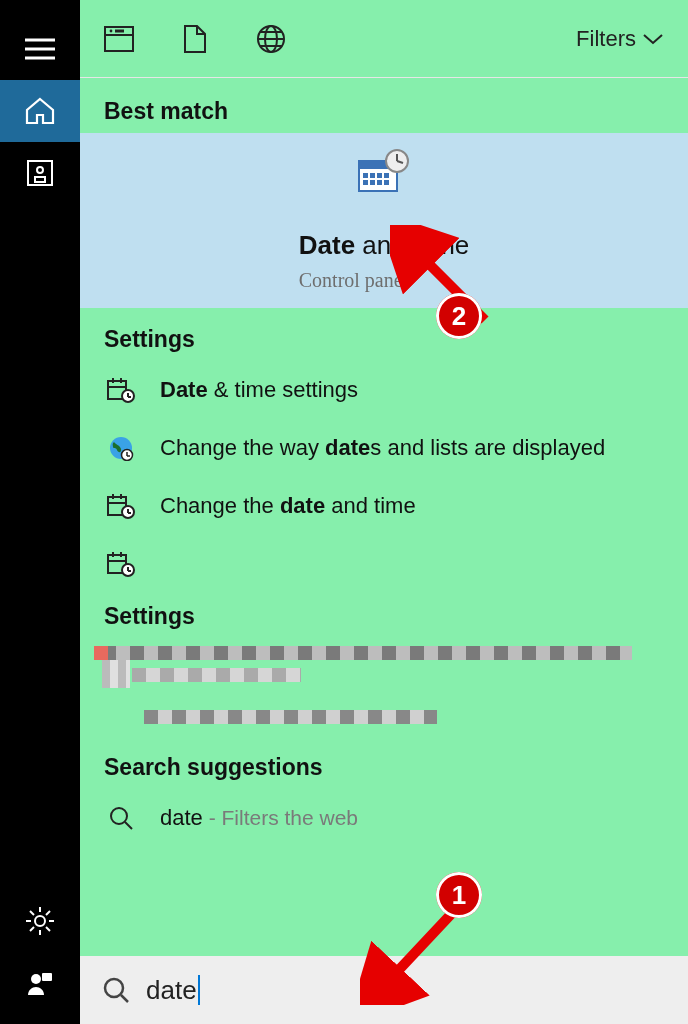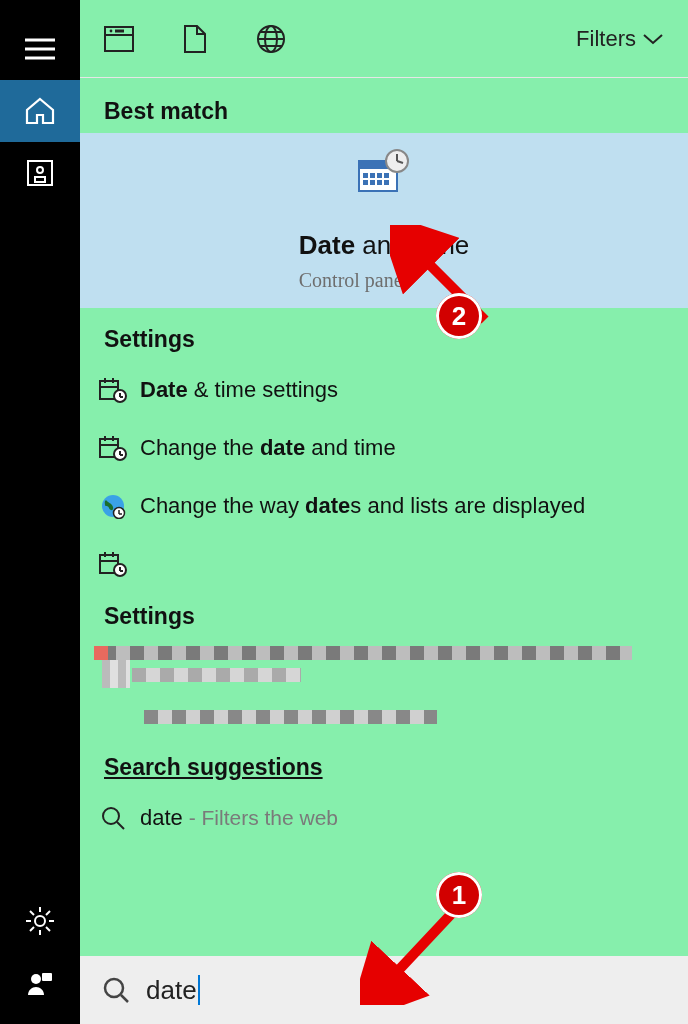--- a/index.html
+++ b/index.html
@@ -30,22 +30,22 @@
   
   .content { padding:10px 0 0 0; overflow:hidden; }
   .sec-head { font-size:23px; font-weight:600; color:#111;
               padding:10px 24px 8px 24px; }
   .bestmatch { background:#bfdff0; padding:16px 22px; display:flex;
                align-items:center; gap:37px; cursor:pointer;flex-direction:column; }
   .bm-icon { width:54px; height:44px; position:relative; }
   .bm-txt .bm-title { font-size:26px; color:#111; }
   .bm-txt .bm-sub { font-size:20px; color:#6e6e6e; margin-top:8px;font-family:Liberation Serif, serif; }
 
-  .row { padding:14px 18px; display:flex; align-items:flex-start;
-         gap:12px; cursor:pointer; }
+  .row { padding:14px 26px; display:flex; align-items:flex-start;
+         gap:24px; cursor:pointer; }
   .row-ico { width:30px; height:30px; flex:0 0 30px; display:flex;
              align-items:center; justify-content:center; color:#222; }
   .row-txt { font-size:22px; color:#111; line-height:1.35; }
   .bld { font-weight:700; }
 
   
   .doc { padding:8px 22px; }
   .doc-l1 { height:14px; background:repeating-linear-gradient(90deg,#7a7a7a 0 14px,#bdbdbd 14px 28px);
             width:94%; margin-bottom:8px; position:relative; }
   .doc-dot { width:14px; height:14px; background:#e86a5e; position:absolute;
@@ -201,48 +201,48 @@
               <circle cx="21" cy="19" r="6" fill="#fff" stroke="#222" stroke-width="2"></circle>
               <line x1="21" y1="16" x2="21" y2="20" stroke="#222" stroke-width="2"></line>
               <line x1="21" y1="20" x2="24" y2="20" stroke="#222" stroke-width="2"></line>
             </svg>
         </div>
         <div class="row-txt"><span class="bld">Date</span><span> &amp; time settings</span></div>
       </div>
 
       <div class="row">
         <div class="row-ico">
+          <svg width="26" height="26" viewBox="0 0 26 26">
+              <circle cx="13" cy="13" r="11" fill="#3aa2e6"></circle>
+              <path d="M6 7c2 3 6 3 7 7s-3 4-4 1-4-1-4-3 -1-3 1-5z" fill="#1b6f2d"></path>
+              <circle cx="19" cy="20" r="5.5" fill="#fff" stroke="#222" stroke-width="1.5"></circle>
+              <line x1="19" y1="17" x2="19" y2="21" stroke="#222" stroke-width="1.5"></line>
+              <line x1="19" y1="21" x2="22" y2="21" stroke="#222" stroke-width="1.5"></line>
+            </svg>
+        </div>
+        <div class="row-txt"><span>Change the way </span><span class="bld">date</span><span>s and lists are displayed</span></div>
+      </div>
+
+      <div class="row">
+        <div class="row-ico">
           <svg width="28" height="26" viewBox="0 0 28 26">
               <rect x="1" y="4" width="18" height="18" fill="none" stroke="#222" stroke-width="2"></rect>
               <line x1="1" y1="10" x2="19" y2="10" stroke="#222" stroke-width="2"></line>
               <line x1="6" y1="1" x2="6" y2="6" stroke="#222" stroke-width="2"></line>
               <line x1="14" y1="1" x2="14" y2="6" stroke="#222" stroke-width="2"></line>
               <circle cx="21" cy="19" r="6" fill="#fff" stroke="#222" stroke-width="2"></circle>
               <line x1="21" y1="16" x2="21" y2="20" stroke="#222" stroke-width="2"></line>
               <line x1="21" y1="20" x2="24" y2="20" stroke="#222" stroke-width="2"></line>
             </svg>
         </div>
         <div class="row-txt"><span>Change the </span><span class="bld">date</span><span> and time</span></div>
       </div>
 
       <div class="row">
         <div class="row-ico">
-          <svg width="26" height="26" viewBox="0 0 26 26">
-              <circle cx="13" cy="13" r="11" fill="#3aa2e6"></circle>
-              <path d="M6 7c2 3 6 3 7 7s-3 4-4 1-4-1-4-3 -1-3 1-5z" fill="#1b6f2d"></path>
-              <circle cx="19" cy="20" r="5.5" fill="#fff" stroke="#222" stroke-width="1.5"></circle>
-              <line x1="19" y1="17" x2="19" y2="21" stroke="#222" stroke-width="1.5"></line>
-              <line x1="19" y1="21" x2="22" y2="21" stroke="#222" stroke-width="1.5"></line>
-            </svg>
-        </div>
-        <div class="row-txt"><span>Change the way </span><span class="bld">date</span><span>s and lists are displayed</span></div>
-      </div>
-
-      <div class="row">
-        <div class="row-ico">
           <svg width="28" height="26" viewBox="0 0 28 26">
               <rect x="1" y="4" width="18" height="18" fill="none" stroke="#222" stroke-width="2"></rect>
               <line x1="1" y1="10" x2="19" y2="10" stroke="#222" stroke-width="2"></line>
               <line x1="6" y1="1" x2="6" y2="6" stroke="#222" stroke-width="2"></line>
               <line x1="14" y1="1" x2="14" y2="6" stroke="#222" stroke-width="2"></line>
               <circle cx="21" cy="19" r="6" fill="#fff" stroke="#222" stroke-width="2"></circle>
               <line x1="21" y1="16" x2="21" y2="20" stroke="#222" stroke-width="2"></line>
               <line x1="21" y1="20" x2="24" y2="20" stroke="#222" stroke-width="2"></line>
             </svg>
         </div>
@@ -254,21 +254,21 @@
         <div class="doc-l1">
             <div class="doc-dot"></div>
           </div>
         <div class="doc-l2"></div>
       </div>
       <div class="doc" style="padding-top:0;">
         <div class="doc2-ico"></div>
         <div class="doc2-l1"></div>
       </div>
 
-      <div class="sec-head" style="margin-top:12px;text-decoration:underline;">Search suggestions</div>
+      <div class="sec-head" style="margin-top:12px;">Search suggestions</div>
 
       <div class="row">
         <div class="row-ico">
           <svg width="26" height="26" viewBox="0 0 26 26">
               <circle cx="11" cy="11" r="8" fill="none" stroke="#222" stroke-width="2"></circle>
               <line x1="17" y1="17" x2="24" y2="24" stroke="#222" stroke-width="2"></line>
             </svg>
         </div>
         <div class="row-txt"><span>date</span><span class="sugg-sub"> - Filters the web</span></div>
       </div>

